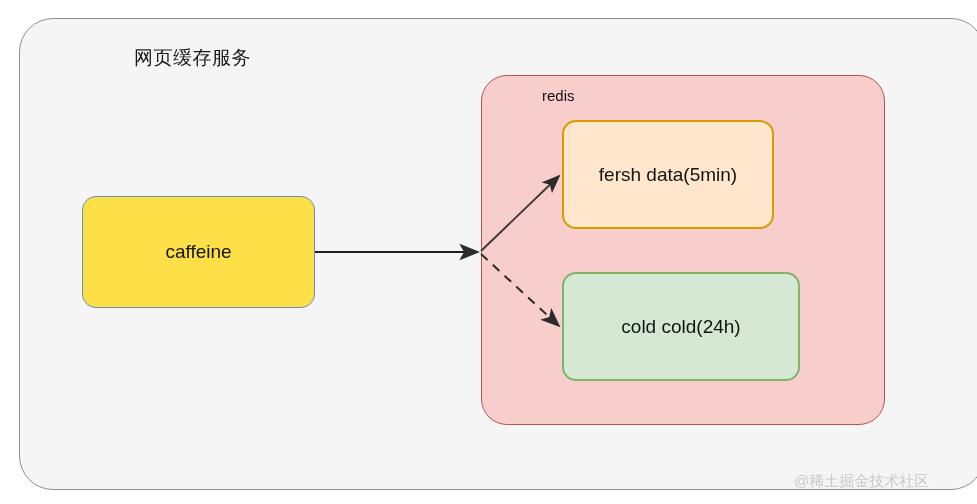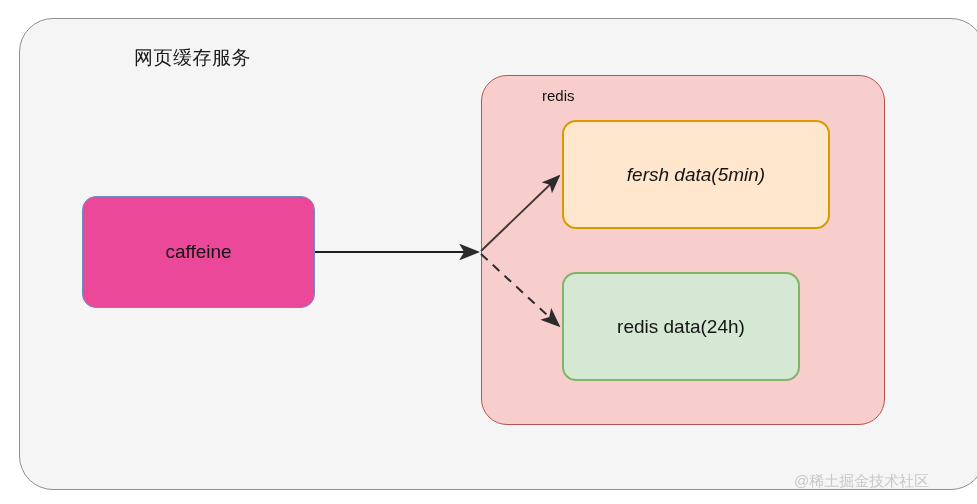--- a/index.html
+++ b/index.html
@@ -70,31 +70,30 @@
     border-radius: 14px;
     font-size: 19px;
     color: #141414;
     text-align: center;
   }
   .node-caffeine {
     left: 68px;
     top: 196px;
     width: 233px;
     height: 112px;
-    background: #ec4899;
+    background: #fde047;
     border: 1.6px solid #6c8ebf;
   }
   .node-fresh {
     left: 548px;
     top: 120px;
-    width: 268px;
+    width: 212px;
     height: 109px;
     background: #ffe6cc;
     border: 2px solid #d79b00;
-    font-style: italic;
   }
   .node-cold {
     left: 548px;
     top: 272px;
     width: 238px;
     height: 109px;
     background: #d5e8d4;
     border: 2px solid #82b366;
   }
 
@@ -131,21 +130,21 @@
 
   <div class="node node-caffeine">
     <span>caffeine</span>
   </div>
 
   <div class="node node-fresh">
     <span>fersh data(5min)</span>
   </div>
 
   <div class="node node-cold">
-    <span>redis data(24h)</span>
+    <span>cold cold(24h)</span>
   </div>
 
   <svg class="arrow-layer" viewBox="0 0 977 504" xmlns="http://www.w3.org/2000/svg">
     <defs>
       <marker id="arrowhead" markerWidth="10" markerHeight="8" refX="9" refY="4" orient="auto" markerUnits="strokeWidth">
         <path d="M0,0 L10,4 L0,8 L2.4,4 Z" fill="#2b2b2b"></path>
       </marker>
     </defs>
 
     <line x1="301" y1="252" x2="464" y2="252" stroke="#1f1f1f" stroke-width="2.1" marker-end="url(#arrowhead)"></line>

